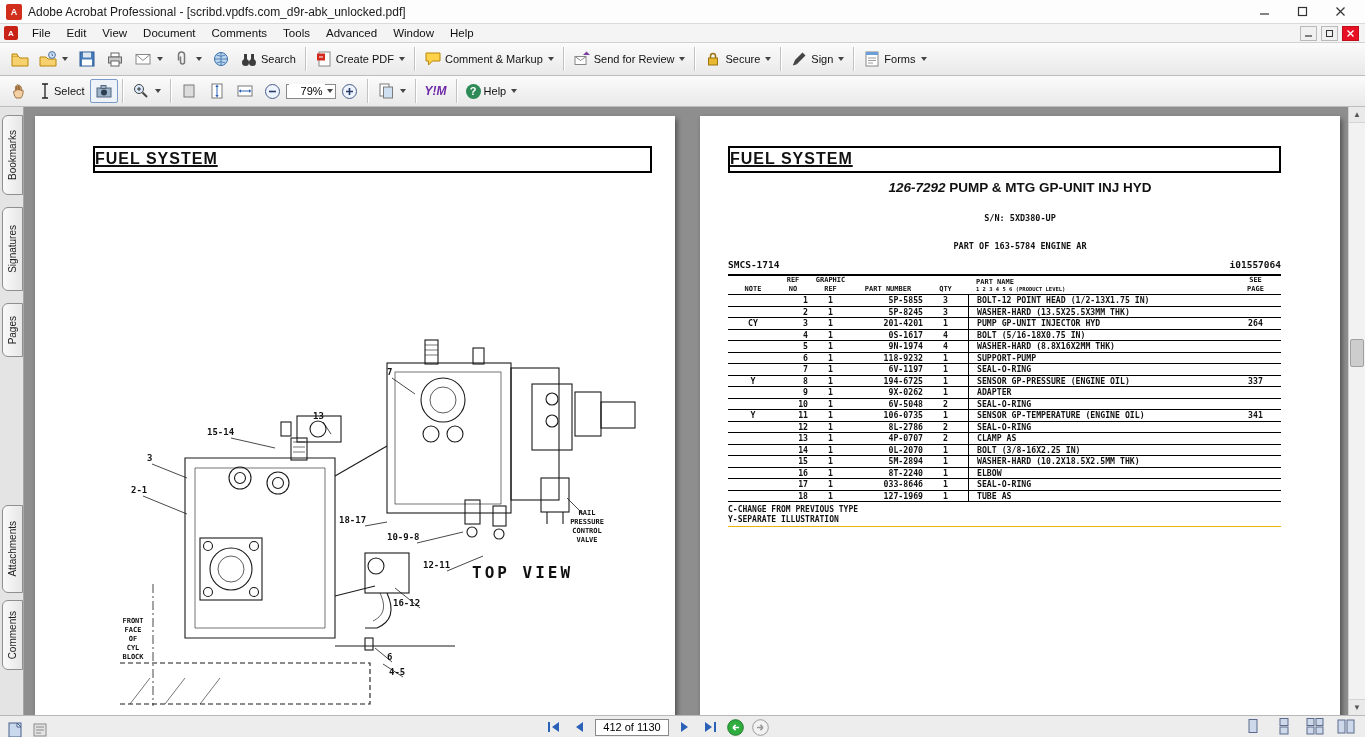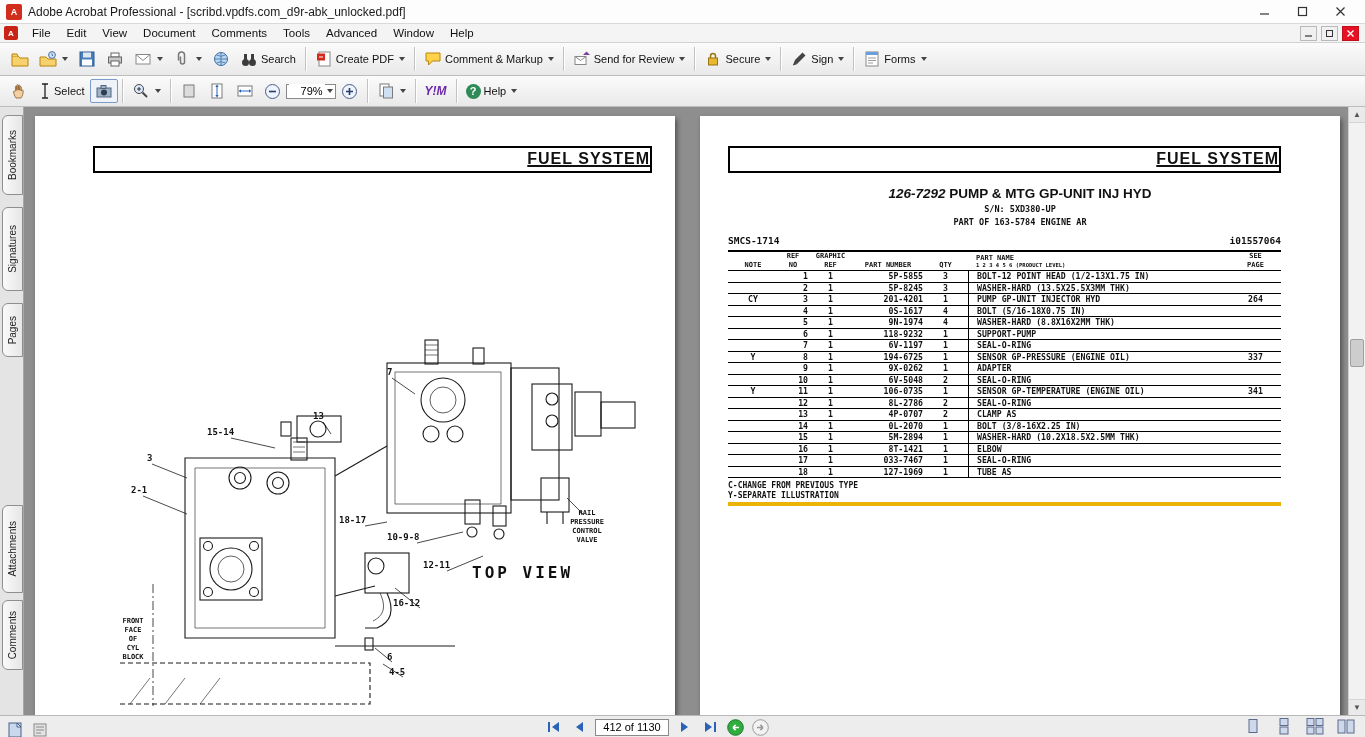--- a/index.html
+++ b/index.html
@@ -57,29 +57,29 @@
   .docarea{position:relative;flex:1;overflow:hidden;background:#8e8e8e;}
   .page{position:absolute;top:9px;width:640px;height:680px;background:#fff;
         box-shadow:2px 3px 5px rgba(0,0,0,0.45);}
   .leftpage{left:11px;}
   .rightpage{left:676px;}
 
   
   .pg-hdrbox{border:2px solid #000;}
   .lp .pg-hdrbox{margin:30px 23px 0 58px;}
   .rp .pg-hdrbox{margin:30px 59px 0 28px;}
-  .pg-hdr-title{text-align:right;font-weight:bold;font-size:16px;letter-spacing:1px;padding:2px 0 3px;}
+  .pg-hdr-title{text-align:left;font-weight:bold;font-size:16px;letter-spacing:1px;padding:2px 0 3px;}
   .pg-hdr-title span{text-decoration:underline;text-decoration-thickness:2px;}
   .pg-hdr-sub{border-top:2px solid #000;position:relative;text-align:center;
               font-family:"DejaVu Sans Mono",monospace;font-weight:bold;font-size:11px;padding:6px 0;}
   .pg-hdr-sub .it{font-style:italic;}
   .pg-hdr-sub .docid{position:absolute;right:6px;top:7px;font-size:9px;}
-  .rp-title{text-align:center;font-weight:bold;font-size:13.5px;margin-top:13px;}
+  .rp-title{text-align:center;font-weight:bold;font-size:13.5px;margin-top:7px;}
   .rp-title .it{font-style:italic;}
-  .rp-small{text-align:center;font-family:"DejaVu Sans Mono",monospace;font-weight:bold;font-size:8.5px;margin-top:3px;}
+  .rp-small{text-align:center;font-family:"DejaVu Sans Mono",monospace;font-weight:bold;font-size:8.5px;margin-top:18px;}
   .rp-meta{display:flex;justify-content:space-between;margin:8px 59px 0 28px;
            font-family:"DejaVu Sans Mono",monospace;font-weight:bold;font-size:9.5px;text-align:right;}
 
   
   .ptable{margin:4px 59px 0 28px;width:553px;}
   .pthead{display:flex;border-top:2px solid #000;border-bottom:1px solid #000;height:21px;}
   .hc{display:flex;flex-direction:column;justify-content:flex-end;align-items:center;
       font-family:"DejaVu Sans Mono",monospace;font-weight:bold;font-size:7px;line-height:1.2;padding-bottom:1px;}
   .hc-name{align-items:flex-start;padding-left:8px;}
   .hc .hp{font-size:5.5px;}
@@ -88,21 +88,21 @@
   .prow{display:flex;height:11.5px;align-items:center;border-bottom:1px solid #000;}
   .pc{font-family:"DejaVu Sans Mono",monospace;font-weight:bold;font-size:8.2px;white-space:nowrap;overflow:hidden;}
   .pc-note{width:50px;text-align:center;}
   .pc-ref{width:30px;text-align:right;}
   .pc-graphic{width:45px;text-align:center;}
   .pc-part{width:70px;text-align:right;}
   .pc-qty{width:45px;text-align:center;}
   .pc-name{width:262px;padding-left:8px;border-left:1px solid #000;height:100%;line-height:11px;}
   .pc-page{width:51px;text-align:center;}
   .footnotes{margin:3px 59px 0 28px;font-family:"DejaVu Sans Mono",monospace;font-weight:bold;
-             font-size:8px;line-height:9.5px;border-bottom:4px solid #eab308;padding-bottom:2px;width:553px;}
+             font-size:8px;line-height:9.5px;border-bottom:1px solid #eab308;padding-bottom:2px;width:553px;}
 
   
   .diagram-svg{position:absolute;left:0;top:0;width:640px;height:600px;pointer-events:none;}
   .diagram-svg text{font-family:"DejaVu Sans Mono",monospace;font-weight:bold;fill:#111;}
 
   
   .vscroll{position:relative;width:17px;background:#f2f2f2;border-left:1px solid #cfcfcf;flex:none;}
   .sb-btn{position:absolute;left:0;width:16px;height:16px;display:flex;align-items:center;justify-content:center;
           font-size:8px;color:#555;background:#eaeaea;}
   .sb-up{top:0;border-bottom:1px solid #d5d5d5;}
@@ -672,30 +672,30 @@
                 <div class="pc pc-graphic">1</div>
                 <div class="pc pc-part">5M-2894</div>
                 <div class="pc pc-qty">1</div>
                 <div class="pc pc-name">WASHER-HARD (10.2X18.5X2.5MM THK)</div>
                 <div class="pc pc-page"></div>
               </div>
               <div class="prow">
                 <div class="pc pc-note"></div>
                 <div class="pc pc-ref">16</div>
                 <div class="pc pc-graphic">1</div>
-                <div class="pc pc-part">8T-1421</div>
+                <div class="pc pc-part">8T-2240</div>
                 <div class="pc pc-qty">1</div>
                 <div class="pc pc-name">ELBOW</div>
                 <div class="pc pc-page"></div>
               </div>
               <div class="prow">
                 <div class="pc pc-note"></div>
                 <div class="pc pc-ref">17</div>
                 <div class="pc pc-graphic">1</div>
-                <div class="pc pc-part">033-7467</div>
+                <div class="pc pc-part">033-8646</div>
                 <div class="pc pc-qty">1</div>
                 <div class="pc pc-name">SEAL-O-RING</div>
                 <div class="pc pc-page"></div>
               </div>
               <div class="prow">
                 <div class="pc pc-note"></div>
                 <div class="pc pc-ref">18</div>
                 <div class="pc pc-graphic">1</div>
                 <div class="pc pc-part">127-1969</div>
                 <div class="pc pc-qty">1</div>

